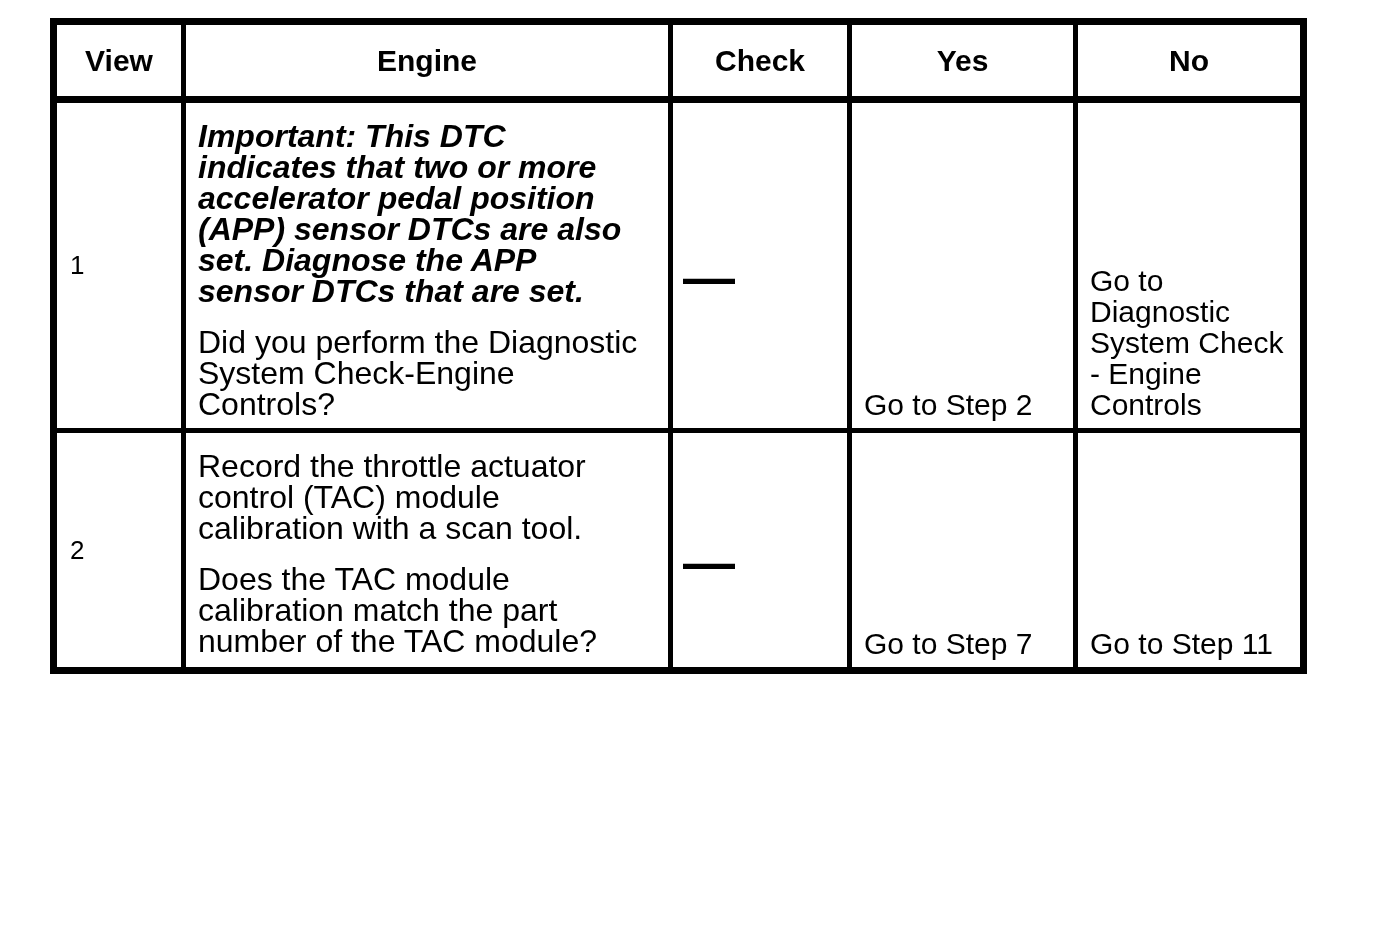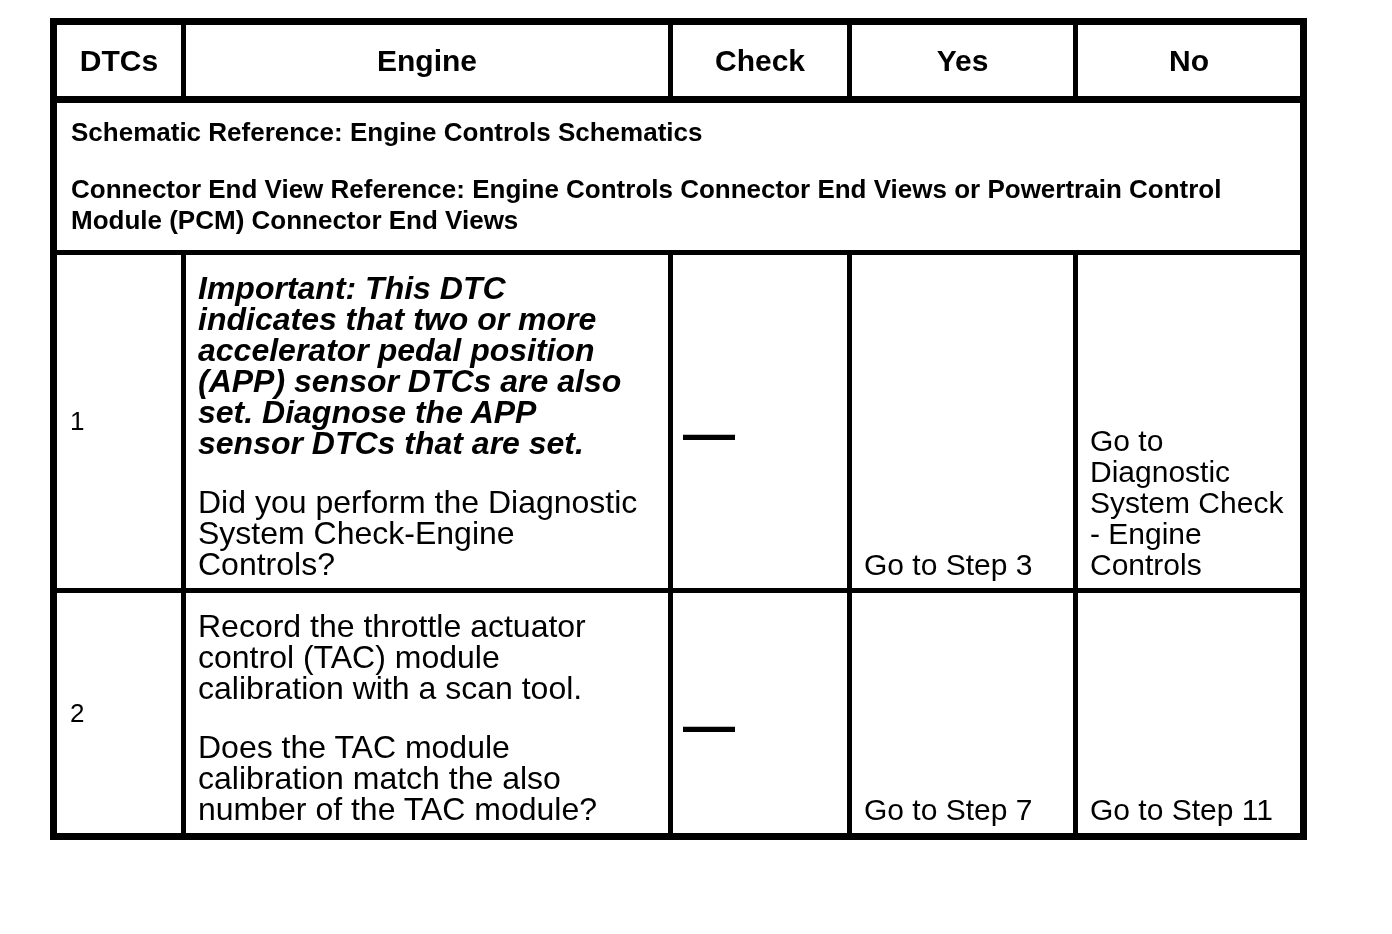--- a/index.html
+++ b/index.html
@@ -79,21 +79,21 @@
     padding: 18px 28px 8px 12px;
     font-size: 32px;
     line-height: 31px;
   }
   td.action-cell p { margin: 0; }
   td.action-cell p.important {
     font-weight: bold;
     font-style: italic;
   }
   td.action-cell p.question {
-    margin-top: 28px;
+    margin-top: 20px;
   }
   td.values-cell {
     vertical-align: middle;
     padding: 0;
   }
   .dash {
     display: inline-block;
     font-size: 52px;
     font-weight: bold;
     line-height: 6px;
@@ -116,52 +116,46 @@
       <colgroup>
         <col style="width:130px">
         <col style="width:487px">
         <col style="width:179px">
         <col style="width:226px">
         <col style="width:228px">
       </colgroup>
 
       <tbody>
           <tr class="header-row">
-        <th>DTCs</th>
+        <th>View</th>
         <th>Engine</th>
         <th>Check</th>
         <th>Yes</th>
         <th>No</th>
       </tr>
 
-      <tr class="ref-row">
-        <td colspan="5">
-          <p>Schematic Reference: Engine Controls Schematics</p>
-          <p class="second">Connector End View Reference: Engine Controls Connector End Views or Powertrain Control Module (PCM) Connector End Views</p>
-        </td>
-      </tr>
 
       <tr class="body-row-1">
         <td class="step-cell">1</td>
         <td class="action-cell">
           <p class="important">Important: This DTC indicates that two or more accelerator pedal position (APP) sensor DTCs are also set. Diagnose the APP sensor DTCs that are set.</p>
           <p class="question">Did you perform the Diagnostic System Check-Engine Controls?</p>
         </td>
         <td class="values-cell">
           <span class="dash">—</span>
         </td>
-        <td class="yes-cell">Go to Step 3</td>
+        <td class="yes-cell">Go to Step 2</td>
         <td class="no-cell">Go to Diagnostic System Check - Engine Controls</td>
       </tr>
 
       <tr class="body-row-2">
         <td class="step-cell">2</td>
         <td class="action-cell">
           <p>Record the throttle actuator control (TAC) module calibration with a scan tool.</p>
-          <p class="question">Does the TAC module calibration match the also number of the TAC module?</p>
+          <p class="question">Does the TAC module calibration match the part number of the TAC module?</p>
         </td>
         <td class="values-cell">
           <span class="dash">—</span>
         </td>
         <td class="yes-cell">Go to Step 7</td>
         <td class="no-cell">Go to Step 11</td>
       </tr>
     </tbody>
       </table>
   </div>

